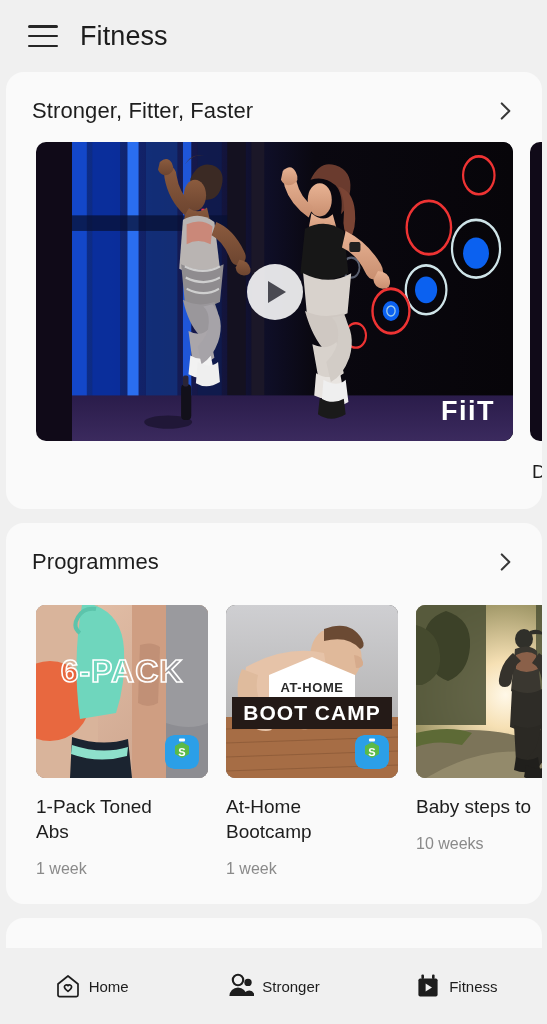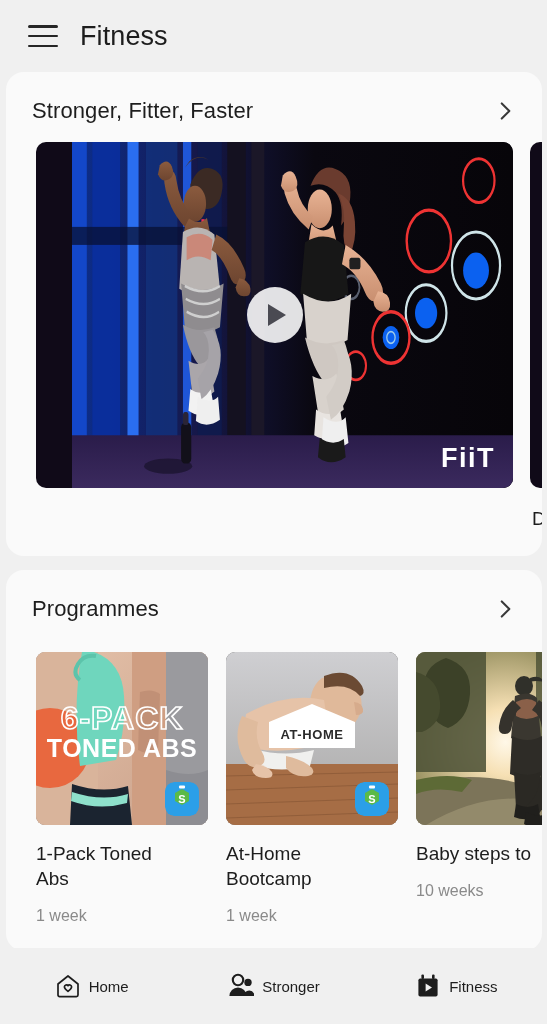--- a/index.html
+++ b/index.html
@@ -92,21 +92,21 @@
     gap: 17px;
     padding: 0 0 0 30px;
   }
   .hero-item {
     flex: 0 0 auto;
     width: 477px;
   }
   .hero-thumb {
     position: relative;
     width: 477px;
-    height: 346px;
+    height: 299px;
     border-radius: 10px;
     overflow: hidden;
     background: #100a18;
     padding-left: 36px;
   }
   .hero-thumb svg { display: block; width: 100%; height: 100%; }
 
   .play-btn {
     position: absolute;
     left: 50%; top: 50%;
@@ -385,23 +385,20 @@
             <path d="M96 0 h34 v173 h-34z" fill="#cf9e82"></path>
             <path d="M104 40 q12 -4 20 2 l-2 56 q-10 6-20 0z" fill="#bb8a70" opacity=".7"></path>
             <path d="M130 0 h42 v173 h-42z" fill="#9a9a9e"></path>
             <path d="M36 132 q30 10 56 2 l4 39 h-62z" fill="#1b2430"></path>
             <path d="M36 140 q30 10 56 2 l-1 9 q-28 8-56-2z" fill="#8ee0cb"></path>
             <path d="M130 118 q24 8 42 0 v55 h-42z" fill="#8d8d92"></path>
           </svg>
           <div class="ov" style="top:48px;">
             <span style="font-size:32px;font-weight:700;letter-spacing:1px;color:transparent;-webkit-text-stroke:1.6px #ffffff;font-family:'Liberation Sans',sans-serif;">6-PACK</span>
           </div>
-          <div class="ov" style="top:82px;">
-            <span style="font-size:25px;font-weight:700;letter-spacing:.5px;color:#ffffff;font-family:'Liberation Sans',sans-serif;">TONED ABS</span>
-          </div>
           <div class="badge">
             <svg viewBox="0 0 34 34">
               <rect width="34" height="34" rx="9" fill="#2b9fe8"></rect>
               <rect x="14" y="3.5" width="6" height="3" rx="1" fill="#ffffff"></rect>
               <path d="M17 7 l7 4 v8 l-7 4 l-7-4 v-8z" fill="#5bba47"></path>
               <text x="17" y="20.5" text-anchor="middle" font-family="'Liberation Sans',sans-serif" font-size="11" font-weight="700" fill="#ffffff">S</text>
             </svg>
           </div>
         </div>
         <div class="prog-name">1-Pack Toned
@@ -441,20 +438,23 @@
             <path d="M60 104 q18 4 26 12 q4 6-4 8 q-14 2-22-8z" fill="#dfbb9d"></path>
           </svg>
 
           <div style="position:absolute;left:50%;top:52px;transform:translateX(-50%);width:86px;height:44px;">
             <svg viewBox="0 0 86 44" style="position:absolute;inset:0;">
               <path d="M43 0 L86 18 V44 H0 V18 Z" fill="#ffffff"></path>
             </svg>
             <div style="position:absolute;left:0;right:0;bottom:5px;text-align:center;">
               <span style="font-size:13px;font-weight:700;letter-spacing:.6px;color:#2b2b2b;font-family:'Liberation Sans',sans-serif;">AT-HOME</span>
             </div>
+          </div>
+          <div style="position:absolute;left:6px;right:6px;top:92px;background:#241a17;padding:4px 0;text-align:center;">
+            <span style="font-size:21px;font-weight:700;letter-spacing:1px;color:#ffffff;font-family:'Liberation Sans',sans-serif;">BOOT CAMP</span>
           </div>
           <div class="badge">
             <svg viewBox="0 0 34 34">
               <rect width="34" height="34" rx="9" fill="#2b9fe8"></rect>
               <rect x="14" y="3.5" width="6" height="3" rx="1" fill="#ffffff"></rect>
               <path d="M17 7 l7 4 v8 l-7 4 l-7-4 v-8z" fill="#5bba47"></path>
               <text x="17" y="20.5" text-anchor="middle" font-family="'Liberation Sans',sans-serif" font-size="11" font-weight="700" fill="#ffffff">S</text>
             </svg>
           </div>
         </div>

